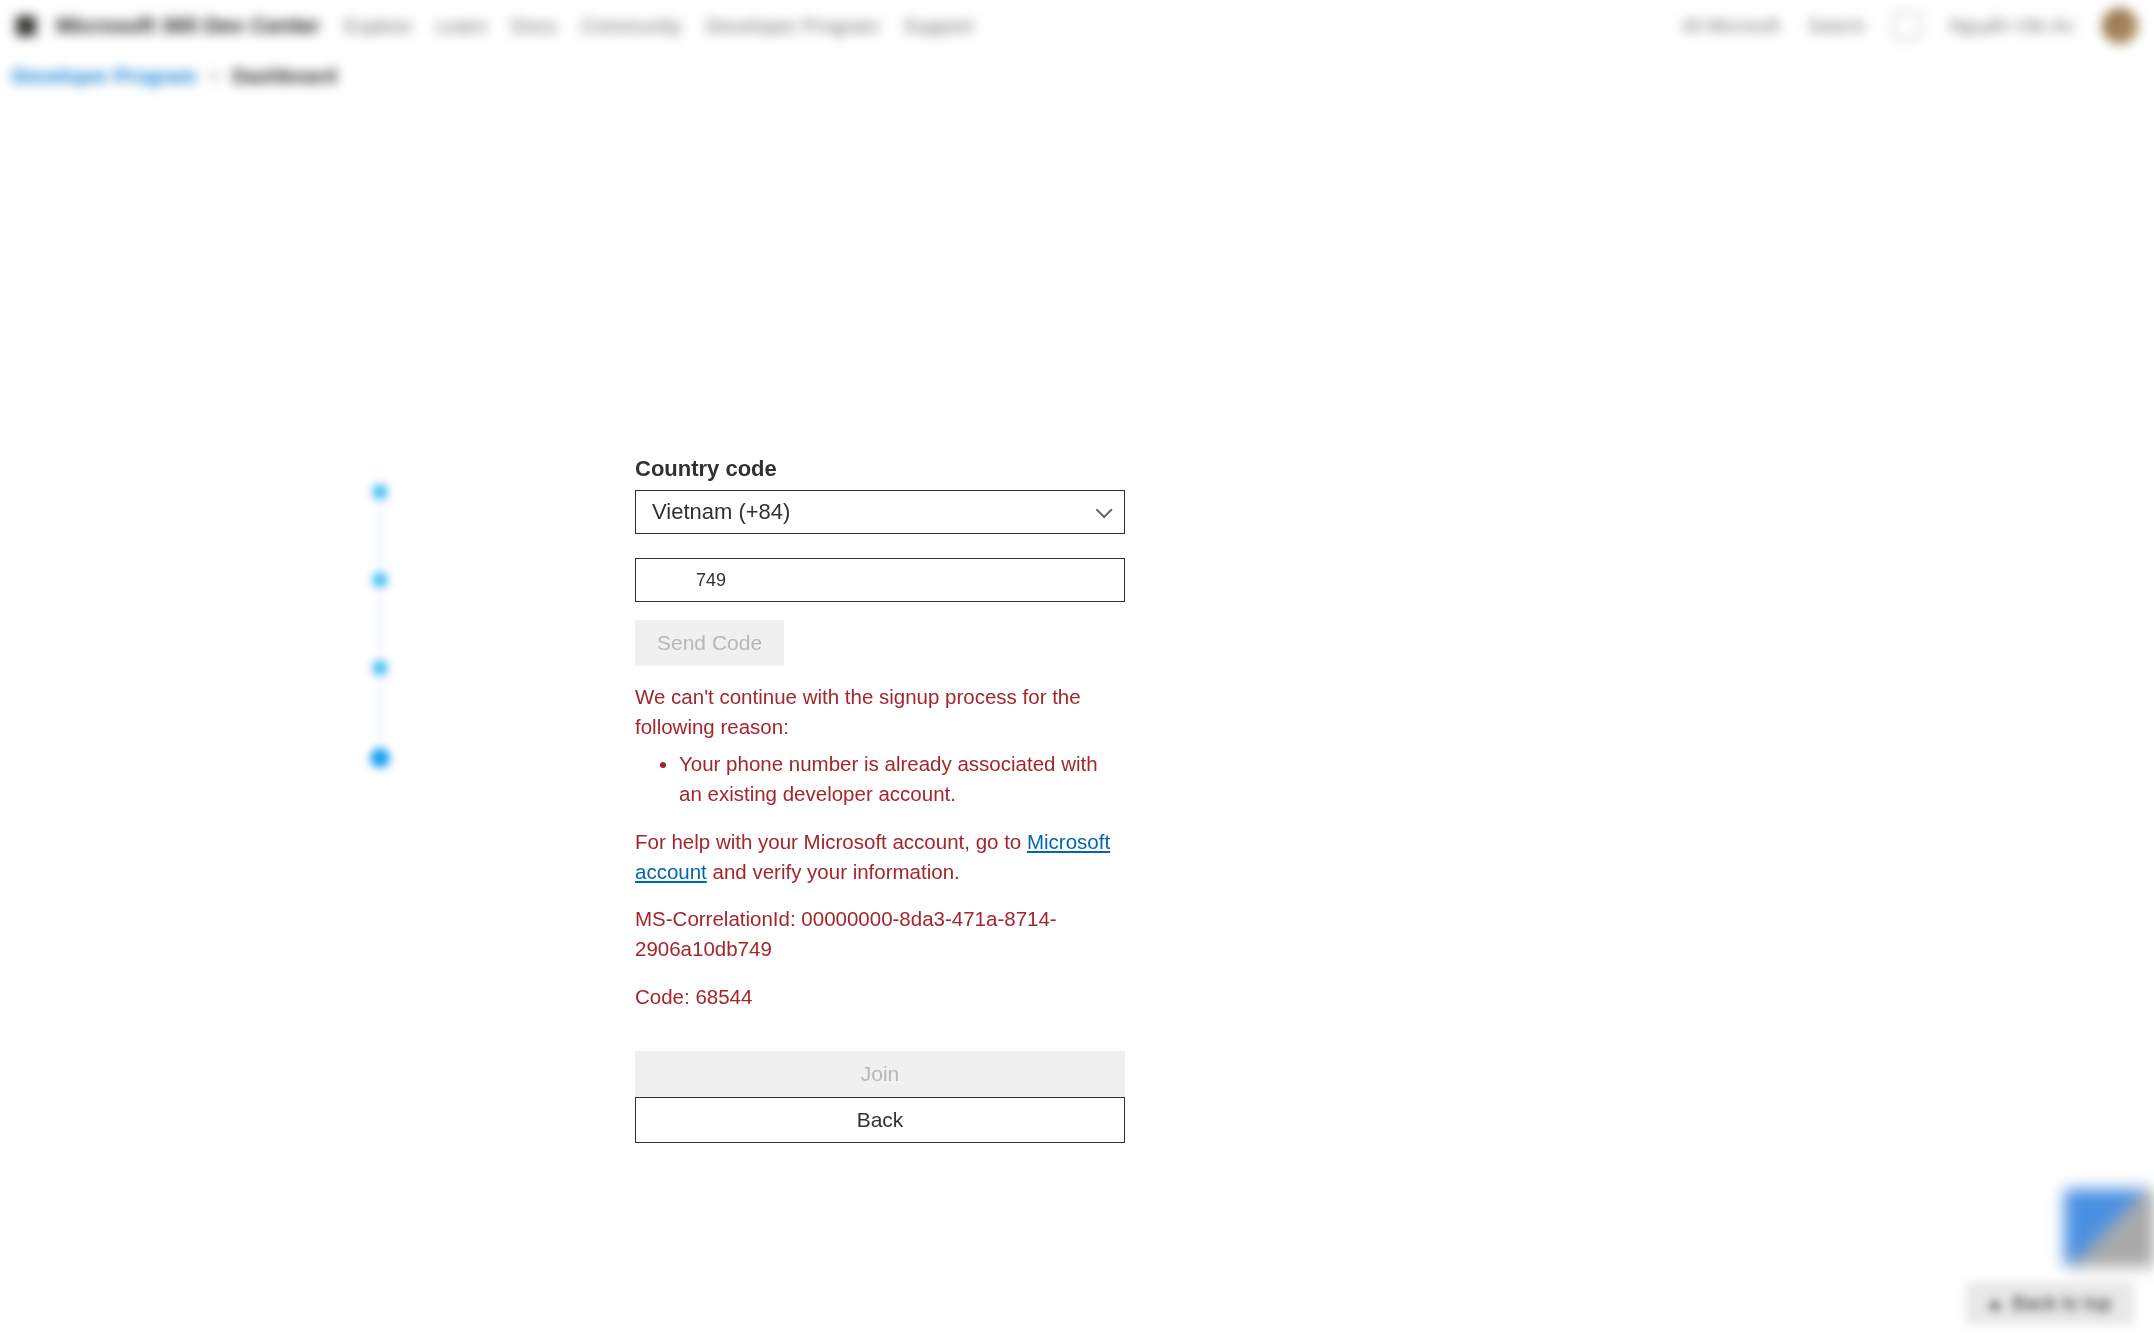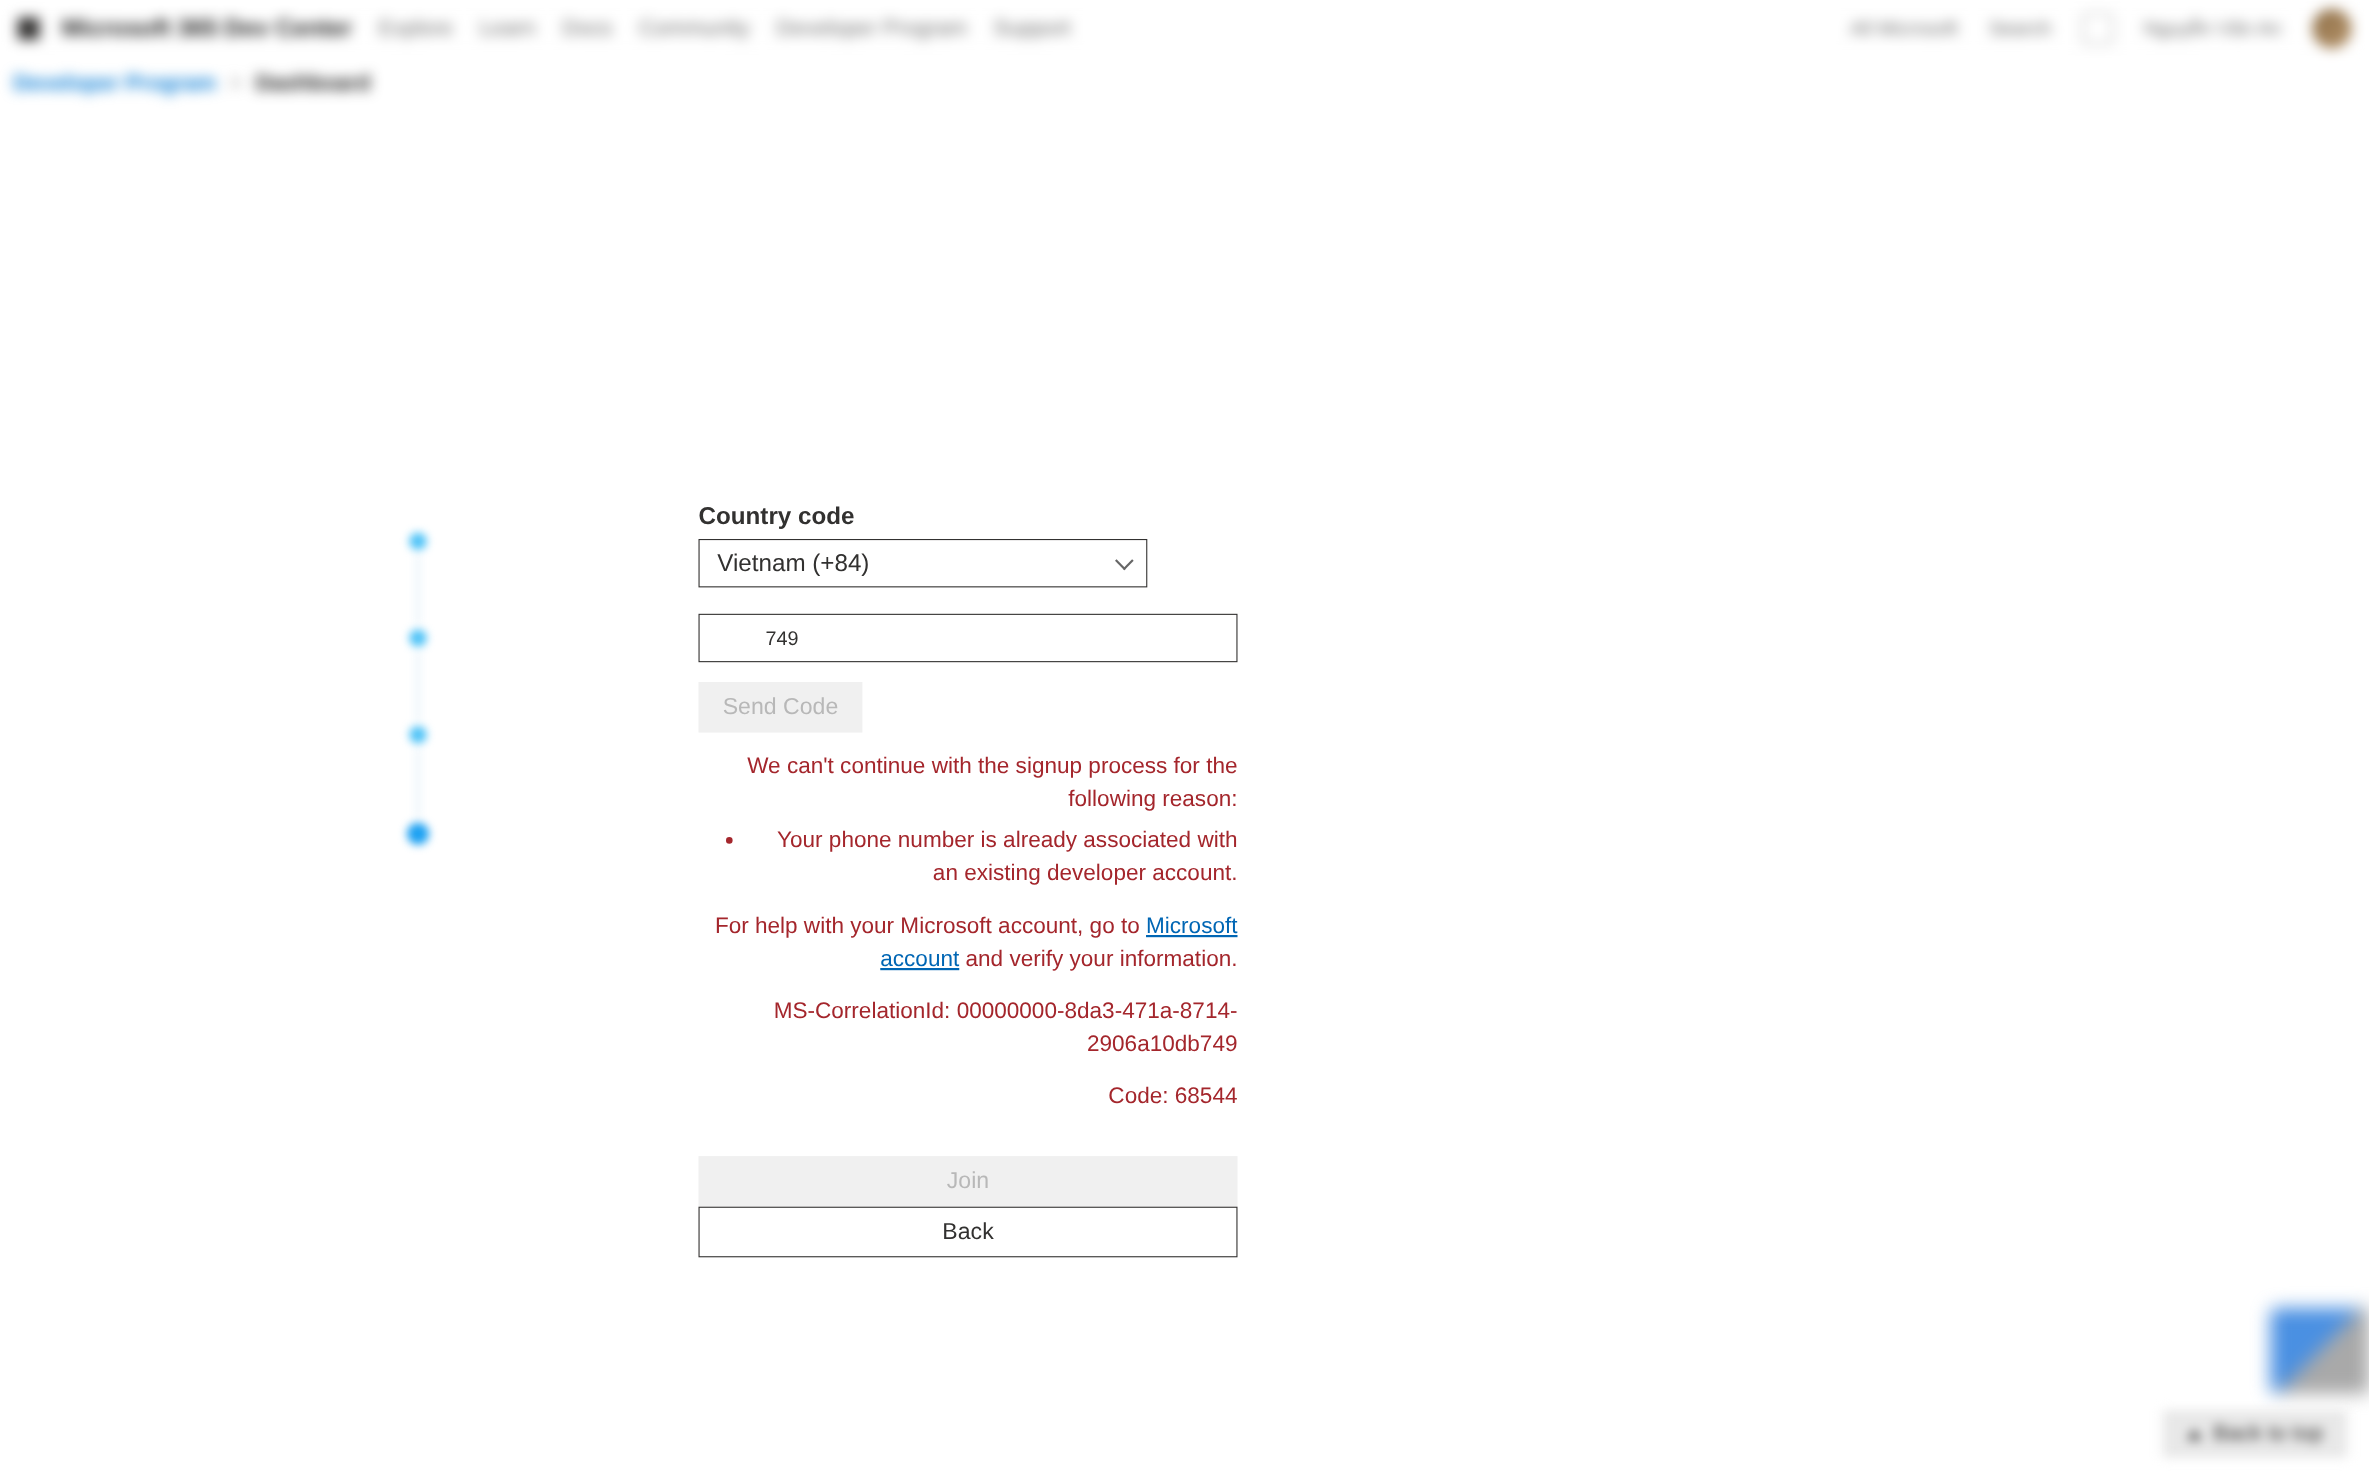--- a/index.html
+++ b/index.html
@@ -122,21 +122,21 @@
       left: 635px;
       width: 490px;
     }
     .field-label {
       font-weight: 600;
       font-size: 22px;
       color: #323130;
       margin-bottom: 8px;
     }
     .select-box {
-      width: 408px;
+      width: 490px;
       height: 44px;
       border: 1px solid #323130;
       display: flex;
       align-items: center;
       padding: 0 16px;
       font-size: 22px;
       margin-bottom: 24px;
       position: relative;
       background: #ffffff;
     }
@@ -182,21 +182,20 @@
       color: #323130;
       min-width: 98px;
     }
     .send-code-row {
       margin-bottom: 16px;
     }
     .error-block {
       color: #a4262c;
       font-size: 20.5px;
       line-height: 1.45;
-      text-align: right;
     }
     .error-intro {
       margin-bottom: 8px;
     }
     .error-list {
       padding-left: 44px;
       margin-bottom: 18px;
     }
     .error-list li {
       list-style-type: disc;

